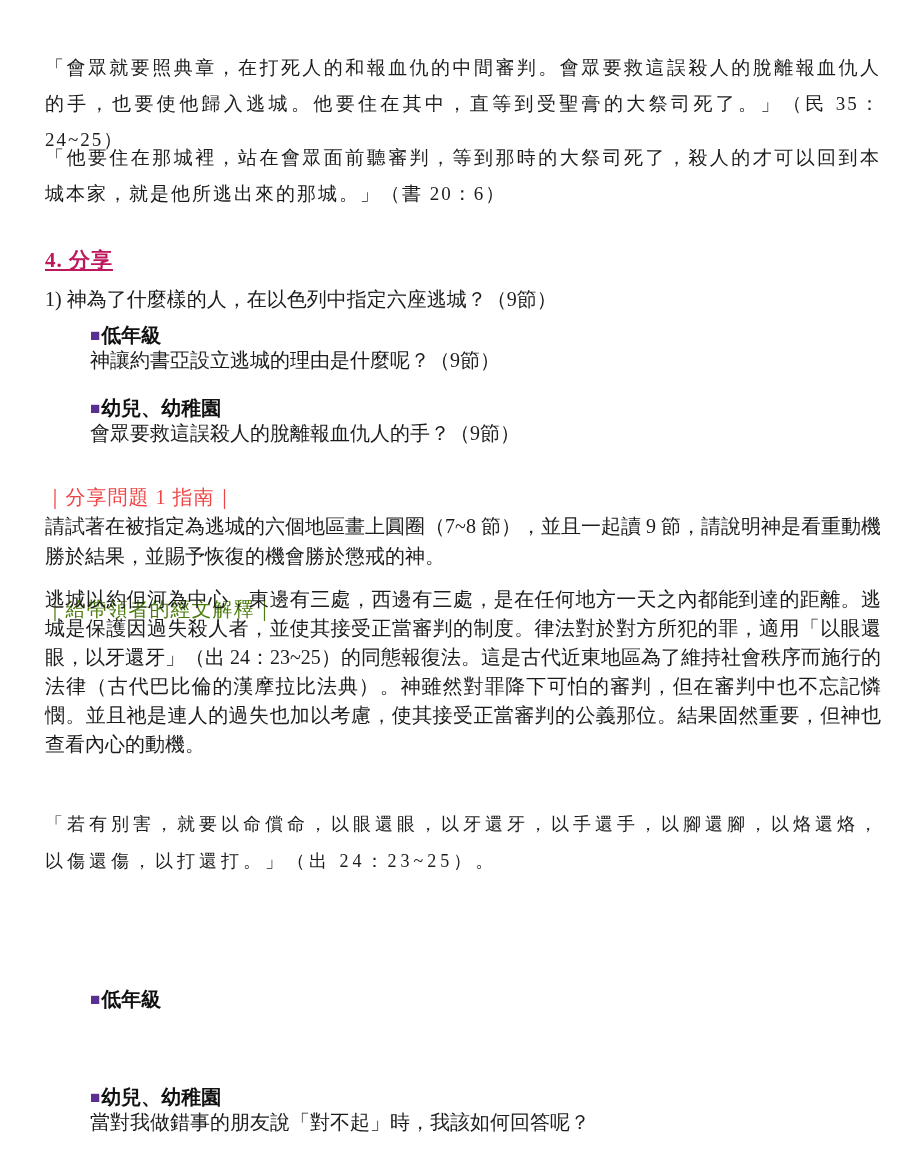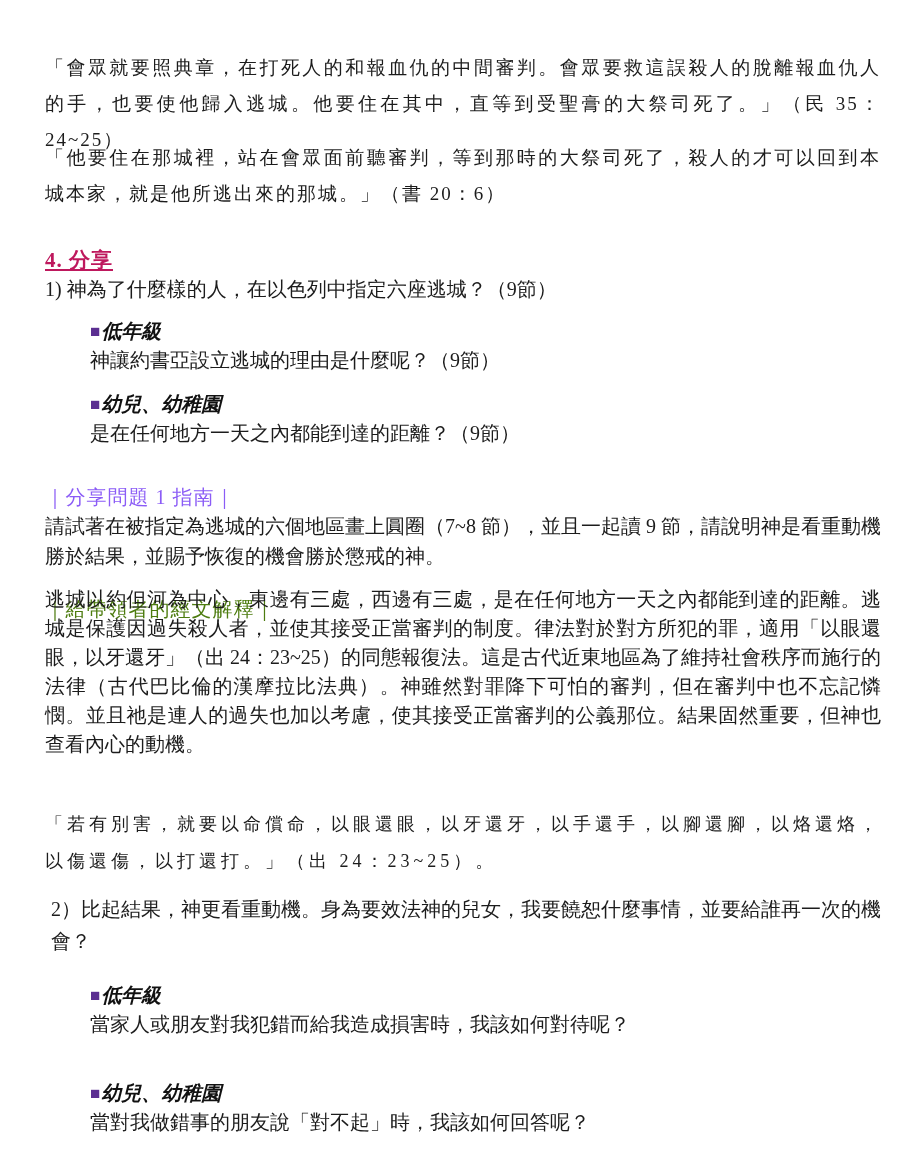--- a/index.html
+++ b/index.html
@@ -25,67 +25,65 @@
   .para{text-align:justify;}
   .section-heading{
     font-size:21px;font-weight:bold;
     text-decoration:underline;
     letter-spacing:1px;
   }
   .purple-label{font-size:20px;letter-spacing:1px;}
   .sub{left:90px;width:780px;}
   .group-title{
     font-family:"Liberation Sans","DejaVu Sans",sans-serif;
-    font-weight:bold;font-size:20px;line-height:24px;color:#111111;font-style:italic;
+    font-weight:bold;font-size:20px;line-height:32px;color:#111111;
   }
   .bullet{
     display:inline-block;
     font-size:17px;
     margin-right:1px;
     transform:translateY(-1px);
   }
 </style>
 </head>
 <body>
 
 <div class="page">
 
   <div class="blk quote" style="top:50px">「會眾就要照典章，在打死人的和報血仇的中間審判。會眾要救這誤殺人的脫離報血仇人的手，也要使他歸入逃城。他要住在其中，直等到受聖膏的大祭司死了。」（民 35：24~25）</div>
 
   <div class="blk quote" style="top:140px">「他要住在那城裡，站在會眾面前聽審判，等到那時的大祭司死了，殺人的才可以回到本城本家，就是他所逃出來的那城。」（書 20：6）</div>
 
   <div class="blk section-heading" style="top:246px;color:#be185d">4. 分享</div>
 
-  <div class="blk body-text" style="top:274px">1) 神為了什麼樣的人，在以色列中指定六座逃城？（9節）</div>
+  <div class="blk body-text" style="top:284px">1) 神為了什麼樣的人，在以色列中指定六座逃城？（9節）</div>
 
   <div class="blk sub group-title" style="top:319px">
     <span class="bullet" style="color:#5B2E91">■</span><span>低年級</span>
   </div>
   <div class="blk sub body-text" style="top:345px">神讓約書亞設立逃城的理由是什麼呢？（9節）</div>
 
   <div class="blk sub group-title" style="top:392px">
     <span class="bullet" style="color:#5B2E91">■</span><span>幼兒、幼稚園</span>
   </div>
-  <div class="blk sub body-text" style="top:418px">是在任何地方一天之內都能到達的距離？（9節）</div>
+  <div class="blk sub body-text" style="top:418px">會眾要救這誤殺人的脫離報血仇人的手？（9節）</div>
 
-  <div class="blk purple-label" style="top:484px;color:#8b5cf6">｜分享問題 1 指南｜</div>
+  <div class="blk purple-label" style="top:484px;color:#ef4444">｜分享問題 1 指南｜</div>
 
   <div class="blk body-text para" style="top:511px">請試著在被指定為逃城的六個地區畫上圓圈（7~8 節），並且一起讀 9 節，請說明神是看重動機勝於結果，並賜予恢復的機會勝於懲戒的神。</div>
 
   <div class="blk purple-label" style="top:596px;color:#4d7c0f">｜給帶領者的經文解釋｜</div>
 
   <div class="blk body-text para" style="top:585px;line-height:29px">逃城以約但河為中心，東邊有三處，西邊有三處，是在任何地方一天之內都能到達的距離。逃城是保護因過失殺人者，並使其接受正當審判的制度。律法對於對方所犯的罪，適用「以眼還眼，以牙還牙」（出 24：23~25）的同態報復法。這是古代近東地區為了維持社會秩序而施行的法律（古代巴比倫的漢摩拉比法典）。神雖然對罪降下可怕的審判，但在審判中也不忘記憐憫。並且祂是連人的過失也加以考慮，使其接受正當審判的公義那位。結果固然重要，但神也查看內心的動機。</div>
 
   <div class="blk quote-wide" style="top:806px">「若有別害，就要以命償命，以眼還眼，以牙還牙，以手還手，以腳還腳，以烙還烙，以傷還傷，以打還打。」（出 24：23~25）。</div>
 
-  <div class="blk body-text para" style="top:893px;line-height:32px;padding-left:6px;width:830px">2）比起結果，神更看重動機。身為要效法神的兒女，我要饒恕什麼事情，並要給誰再一次的機會？</div>
 
   <div class="blk sub group-title" style="top:983px">
     <span class="bullet" style="color:#5B2E91">■</span><span>低年級</span>
   </div>
-  <div class="blk sub body-text" style="top:1009px">當家人或朋友對我犯錯而給我造成損害時，我該如何對待呢？</div>
 
   <div class="blk sub group-title" style="top:1081px">
     <span class="bullet" style="color:#5B2E91">■</span><span>幼兒、幼稚園</span>
   </div>
   <div class="blk sub body-text" style="top:1107px">當對我做錯事的朋友說「對不起」時，我該如何回答呢？</div>
 
 </div>
 
 </body></html>

